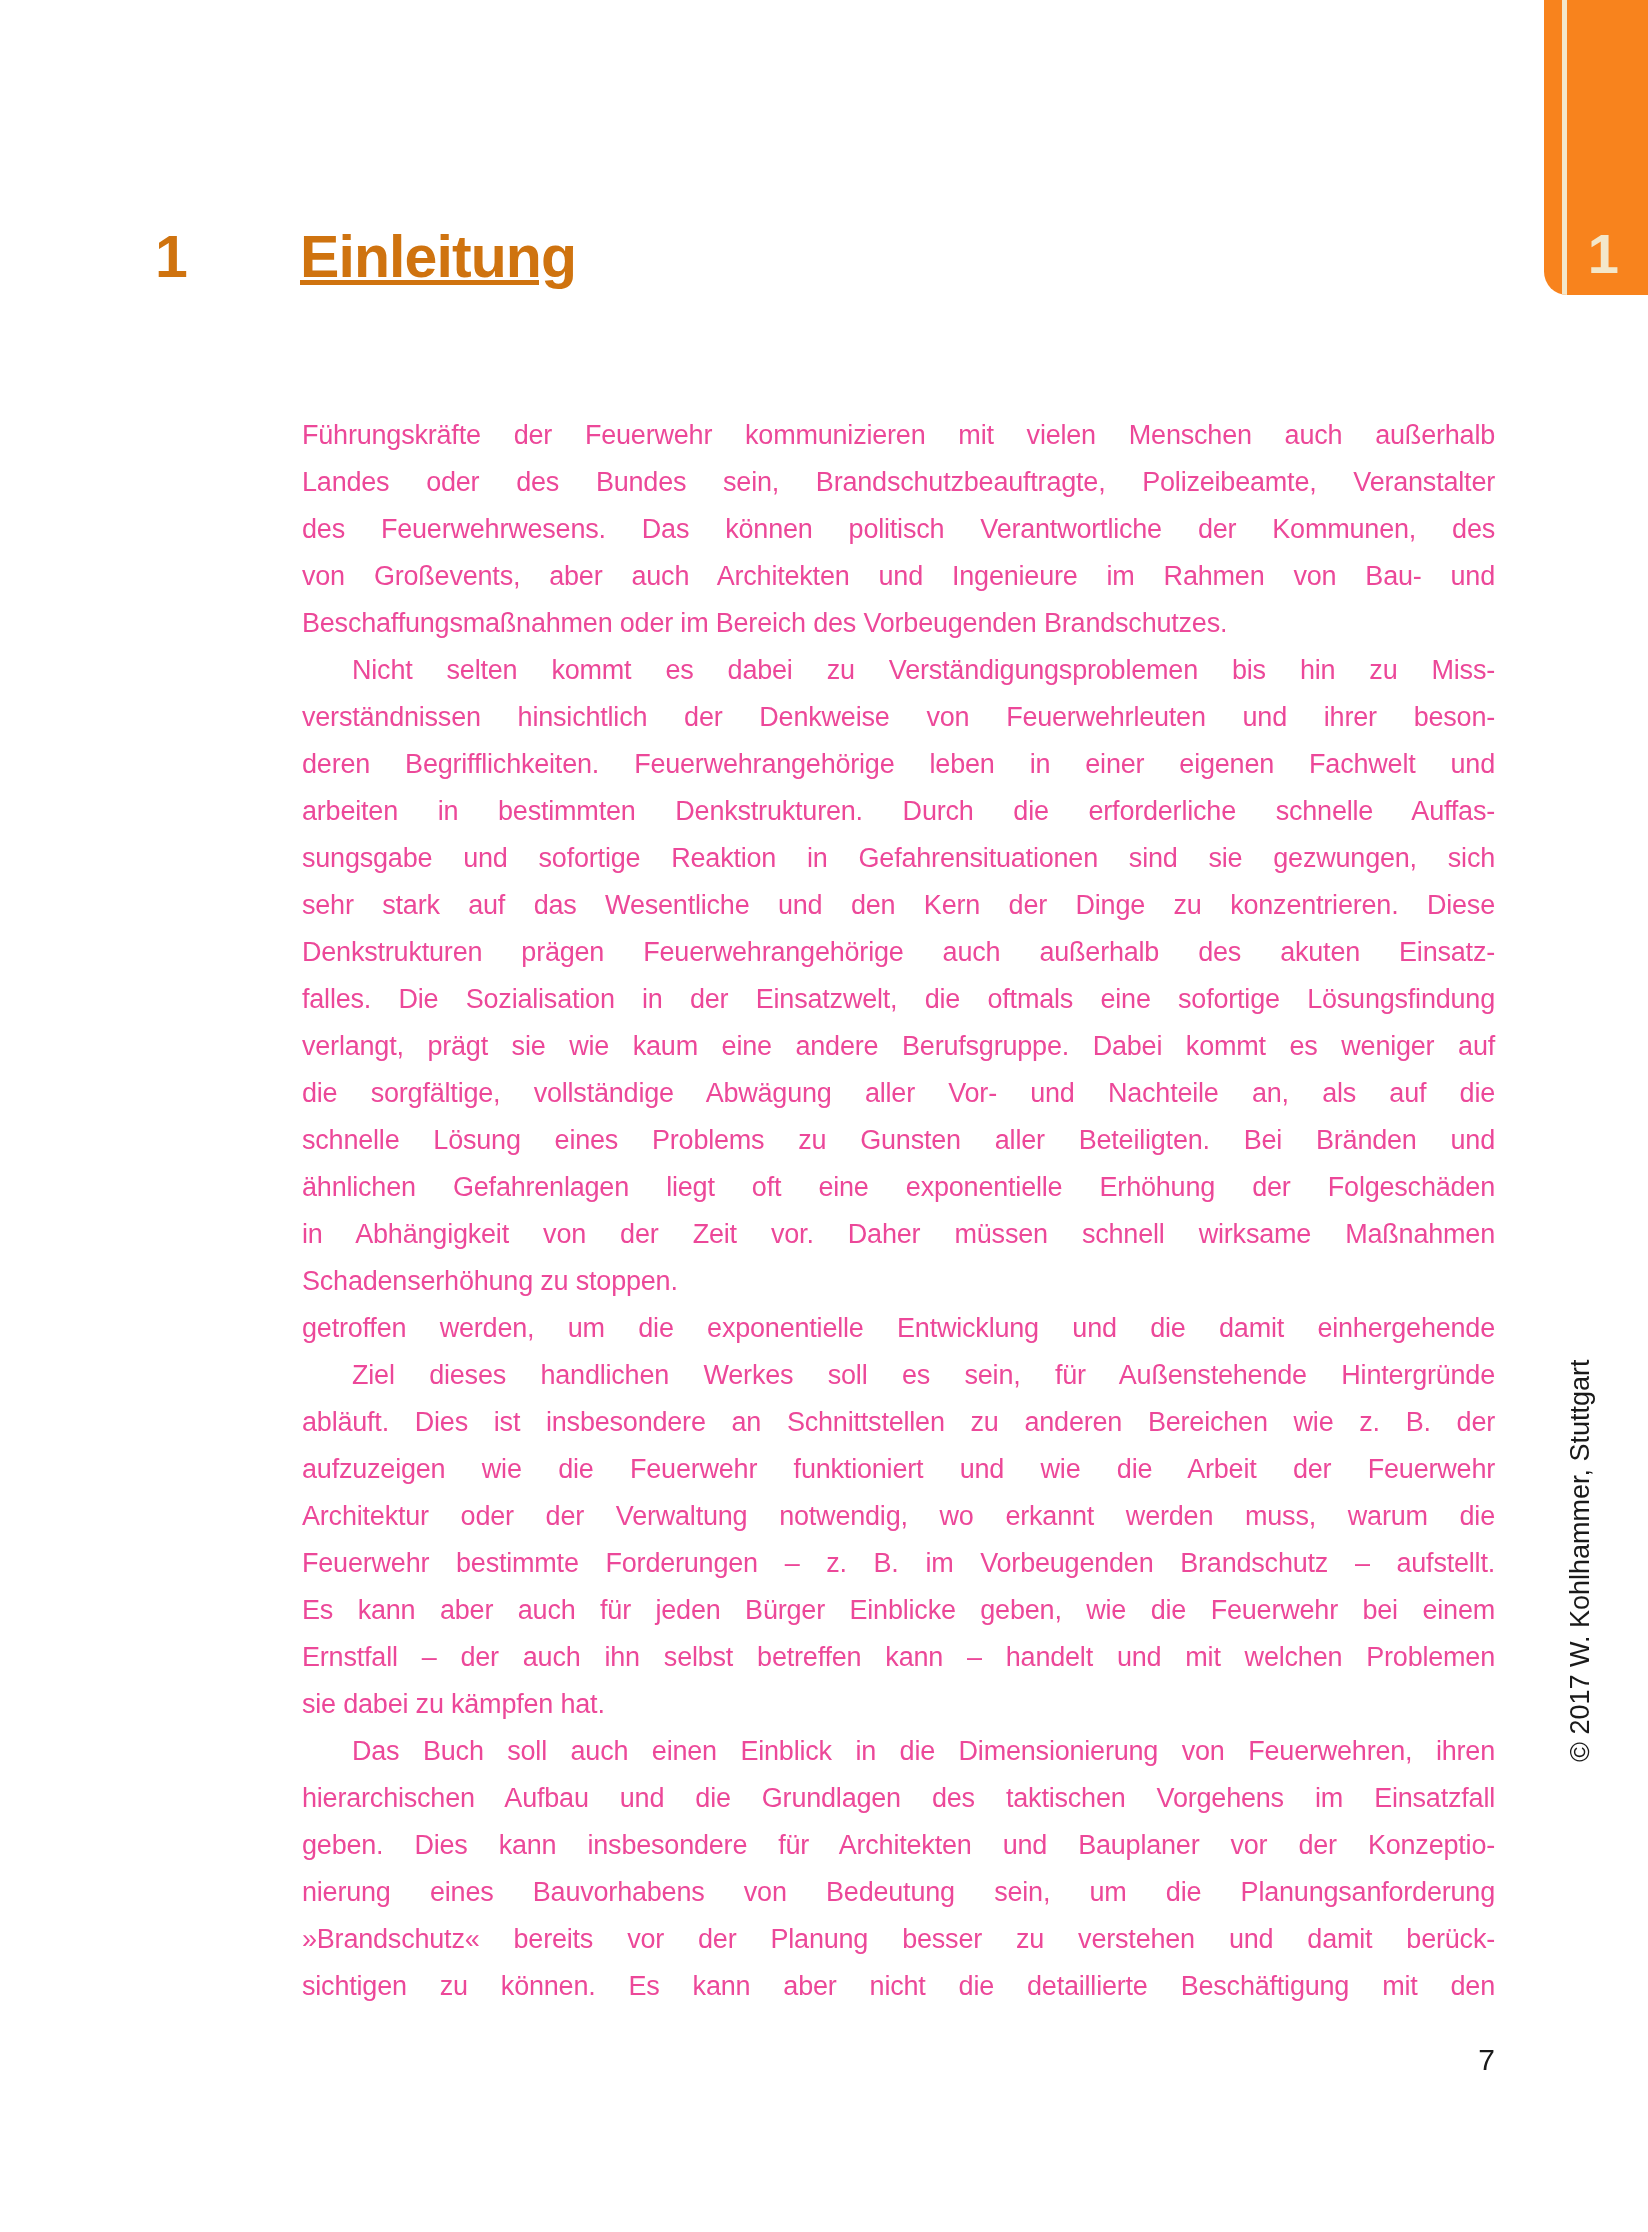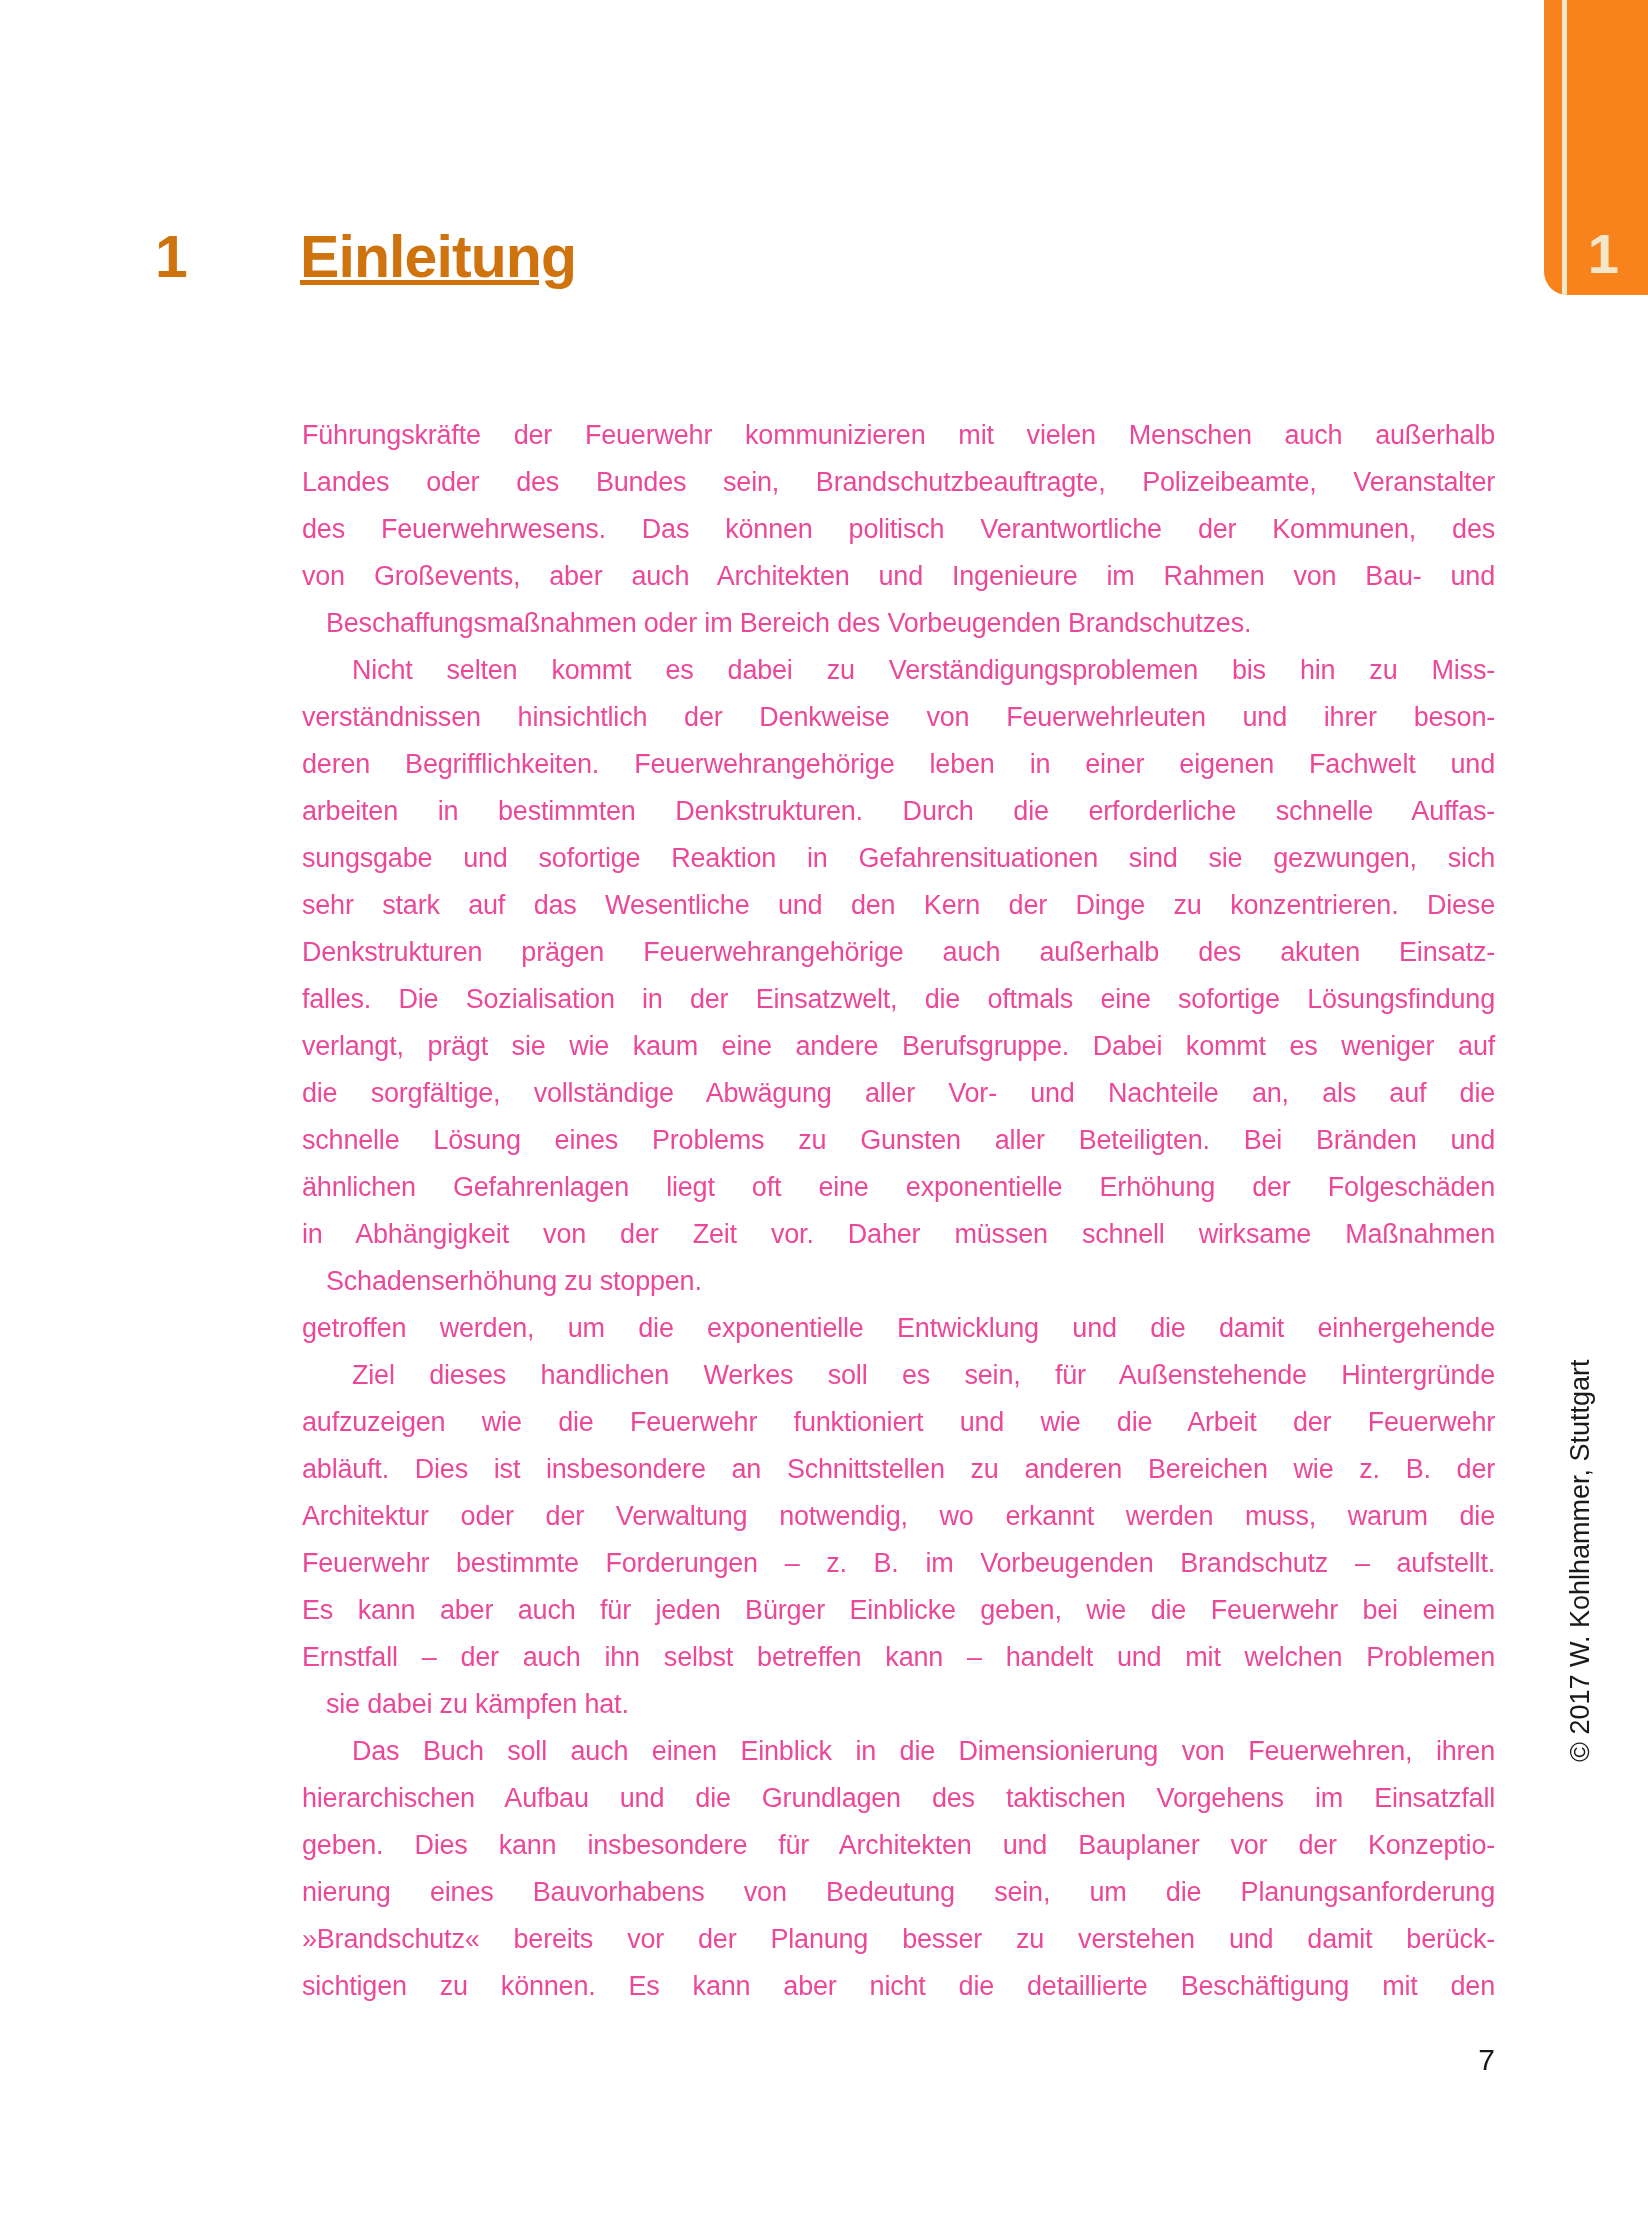--- a/index.html
+++ b/index.html
@@ -91,21 +91,20 @@
   .paragraph { margin: 0; }
   .line {
     text-align: justify;
     text-align-last: justify;
     height: 47px;
     overflow: visible;
   }
   .line.flush {
     text-align: right;
     text-align-last: left;
-    margin-left: 24px;
   }
   .line.indent { text-indent: 50px; }
 
   
   .copyright {
     position: absolute;
     left: 1563px;
     top: 1762px;
     transform: rotate(-90deg);
     transform-origin: 0 0;
@@ -162,22 +161,22 @@
         <div class="line">verlangt, prägt sie wie kaum eine andere Berufsgruppe. Dabei kommt es weniger auf</div>
         <div class="line">die sorgfältige, vollständige Abwägung aller Vor- und Nachteile an, als auf die</div>
         <div class="line">schnelle Lösung eines Problems zu Gunsten aller Beteiligten. Bei Bränden und</div>
         <div class="line">ähnlichen Gefahrenlagen liegt oft eine exponentielle Erhöhung der Folgeschäden</div>
         <div class="line">in Abhängigkeit von der Zeit vor. Daher müssen schnell wirksame Maßnahmen</div>
         <div class="line flush">Schadenserhöhung zu stoppen.</div>
         <div class="line">getroffen werden, um die exponentielle Entwicklung und die damit einhergehende</div>
       </div>
       <div class="paragraph">
         <div class="line indent">Ziel dieses handlichen Werkes soll es sein, für Außenstehende Hintergründe</div>
+        <div class="line">abläuft. Dies ist insbesondere an Schnittstellen zu anderen Bereichen wie z. B. der</div>
         <div class="line">aufzuzeigen wie die Feuerwehr funktioniert und wie die Arbeit der Feuerwehr</div>
-        <div class="line">abläuft. Dies ist insbesondere an Schnittstellen zu anderen Bereichen wie z. B. der</div>
         <div class="line">Architektur oder der Verwaltung notwendig, wo erkannt werden muss, warum die</div>
         <div class="line">Feuerwehr bestimmte Forderungen – z. B. im Vorbeugenden Brandschutz – aufstellt.</div>
         <div class="line">Es kann aber auch für jeden Bürger Einblicke geben, wie die Feuerwehr bei einem</div>
         <div class="line">Ernstfall – der auch ihn selbst betreffen kann – handelt und mit welchen Problemen</div>
         <div class="line flush">sie dabei zu kämpfen hat.</div>
       </div>
       <div class="paragraph">
         <div class="line indent">Das Buch soll auch einen Einblick in die Dimensionierung von Feuerwehren, ihren</div>
         <div class="line">hierarchischen Aufbau und die Grundlagen des taktischen Vorgehens im Einsatzfall</div>
         <div class="line">geben. Dies kann insbesondere für Architekten und Bauplaner vor der Konzeptio-</div>

